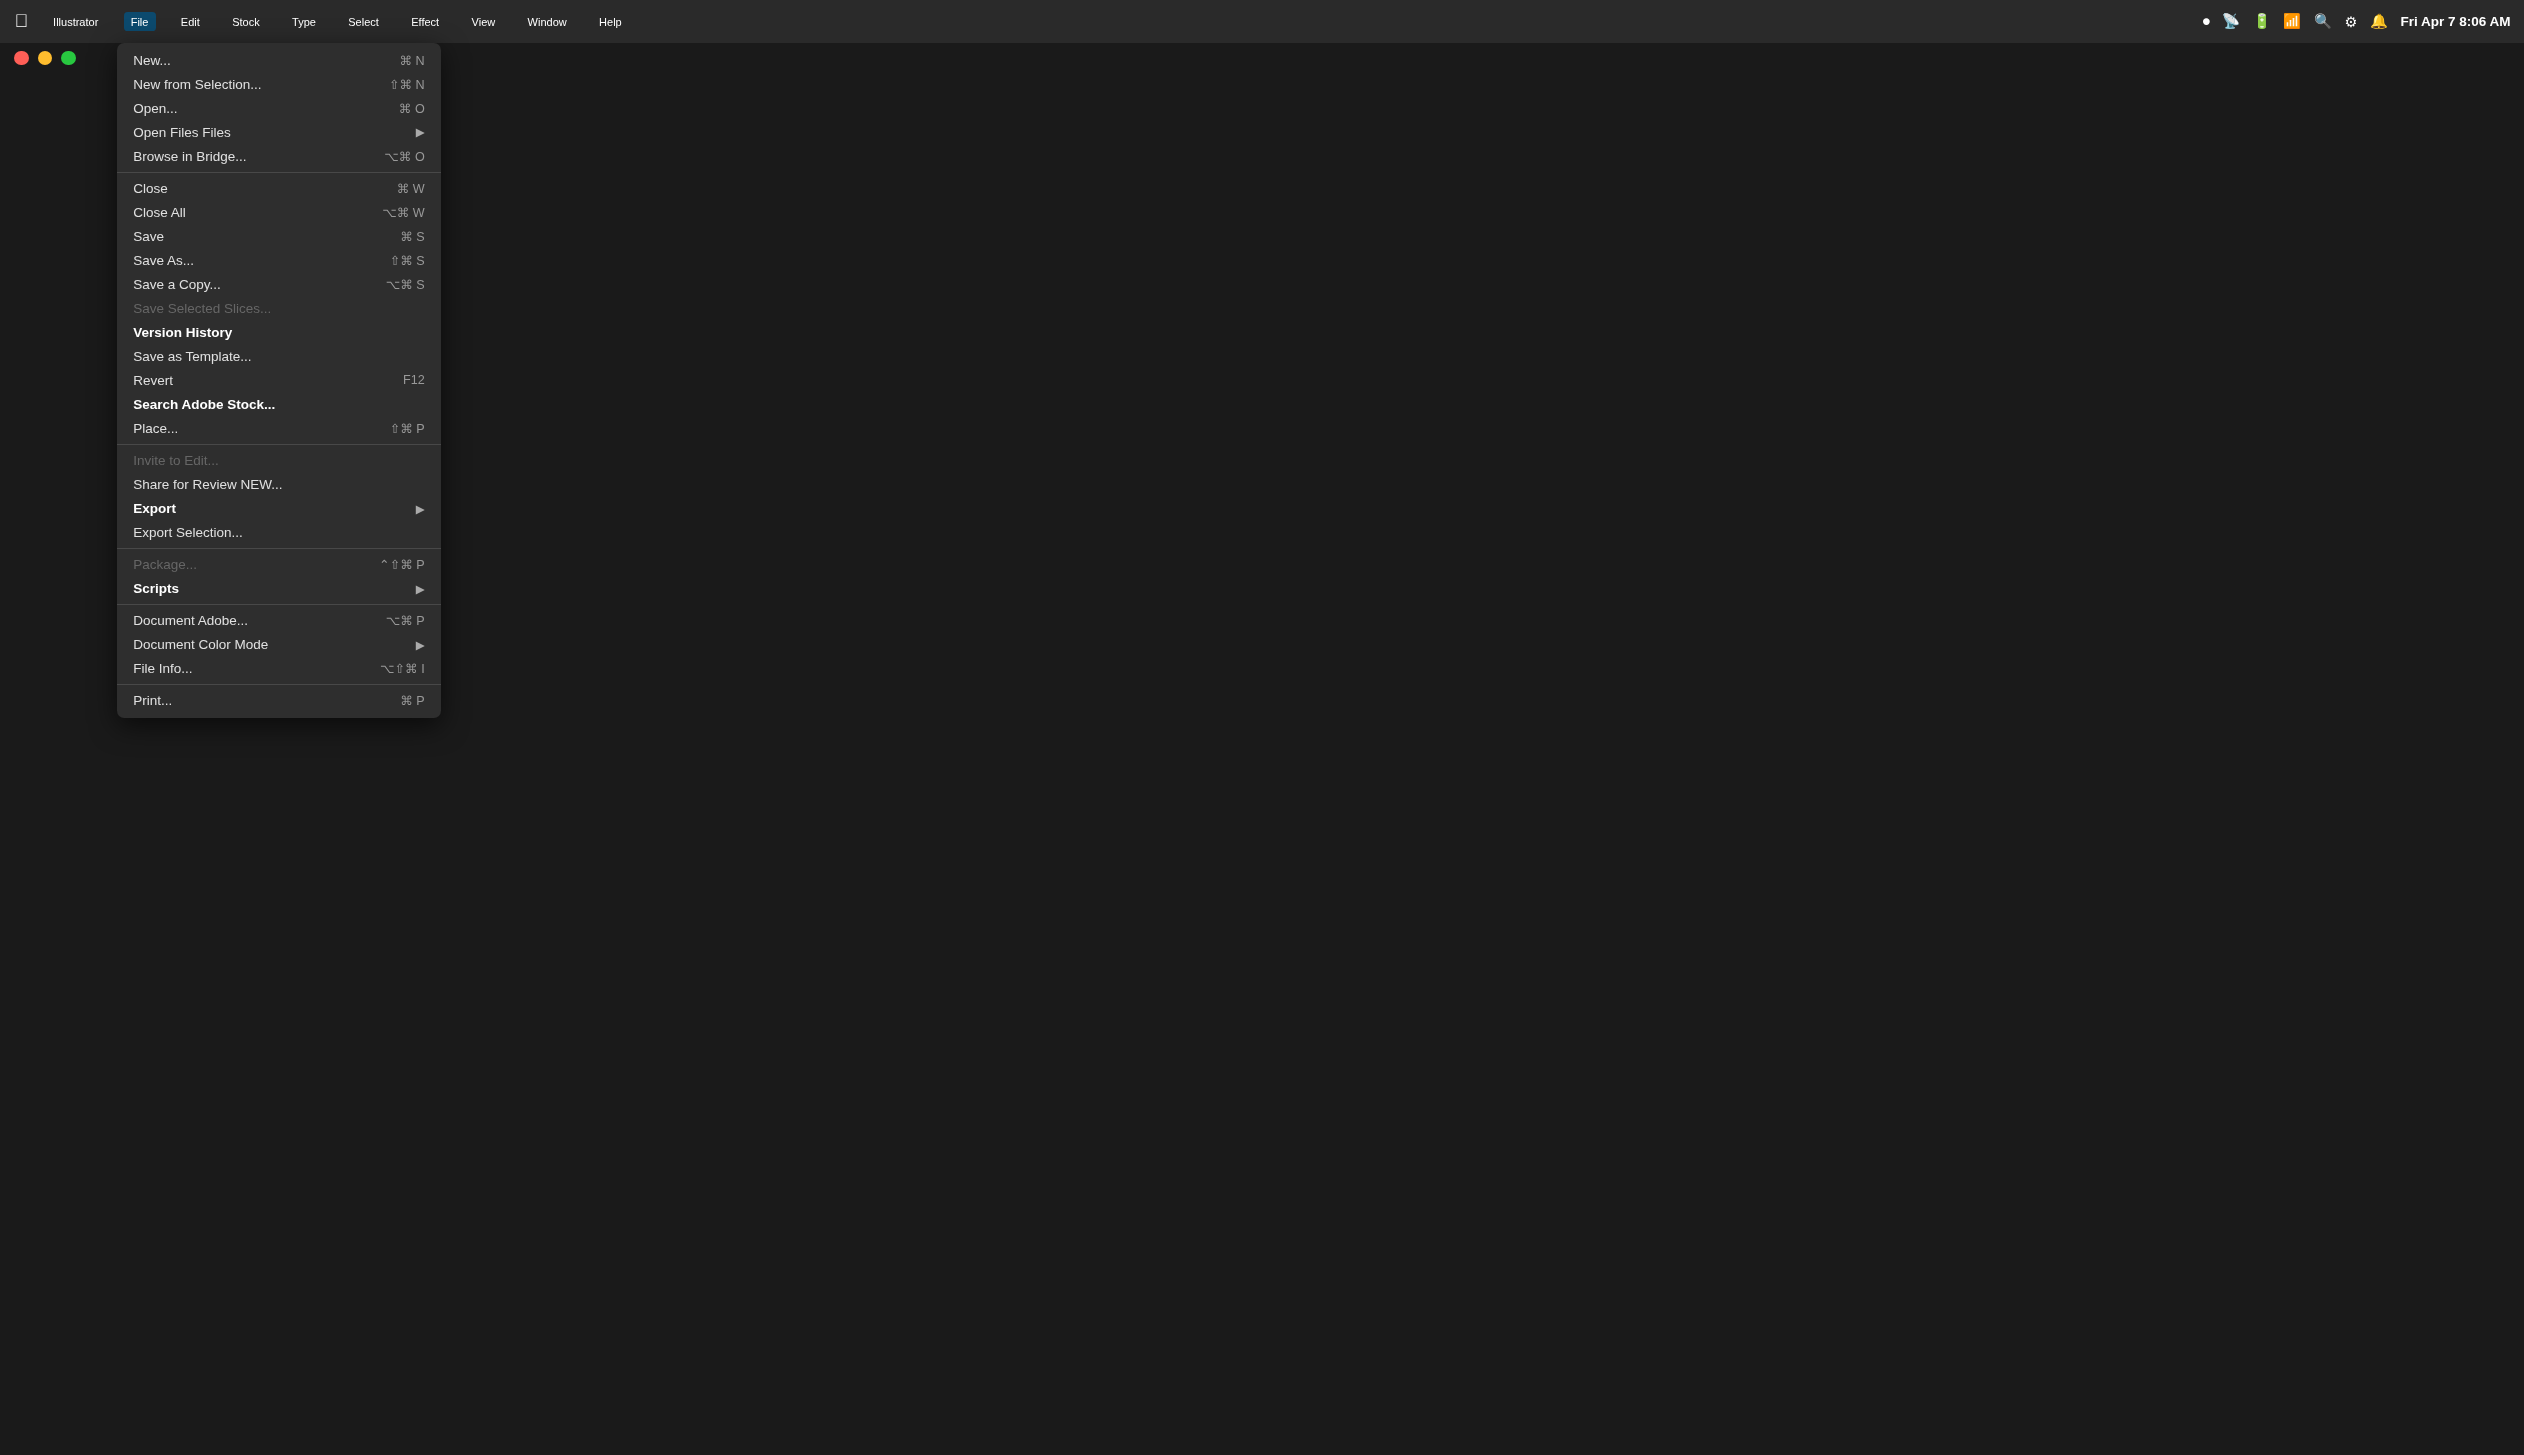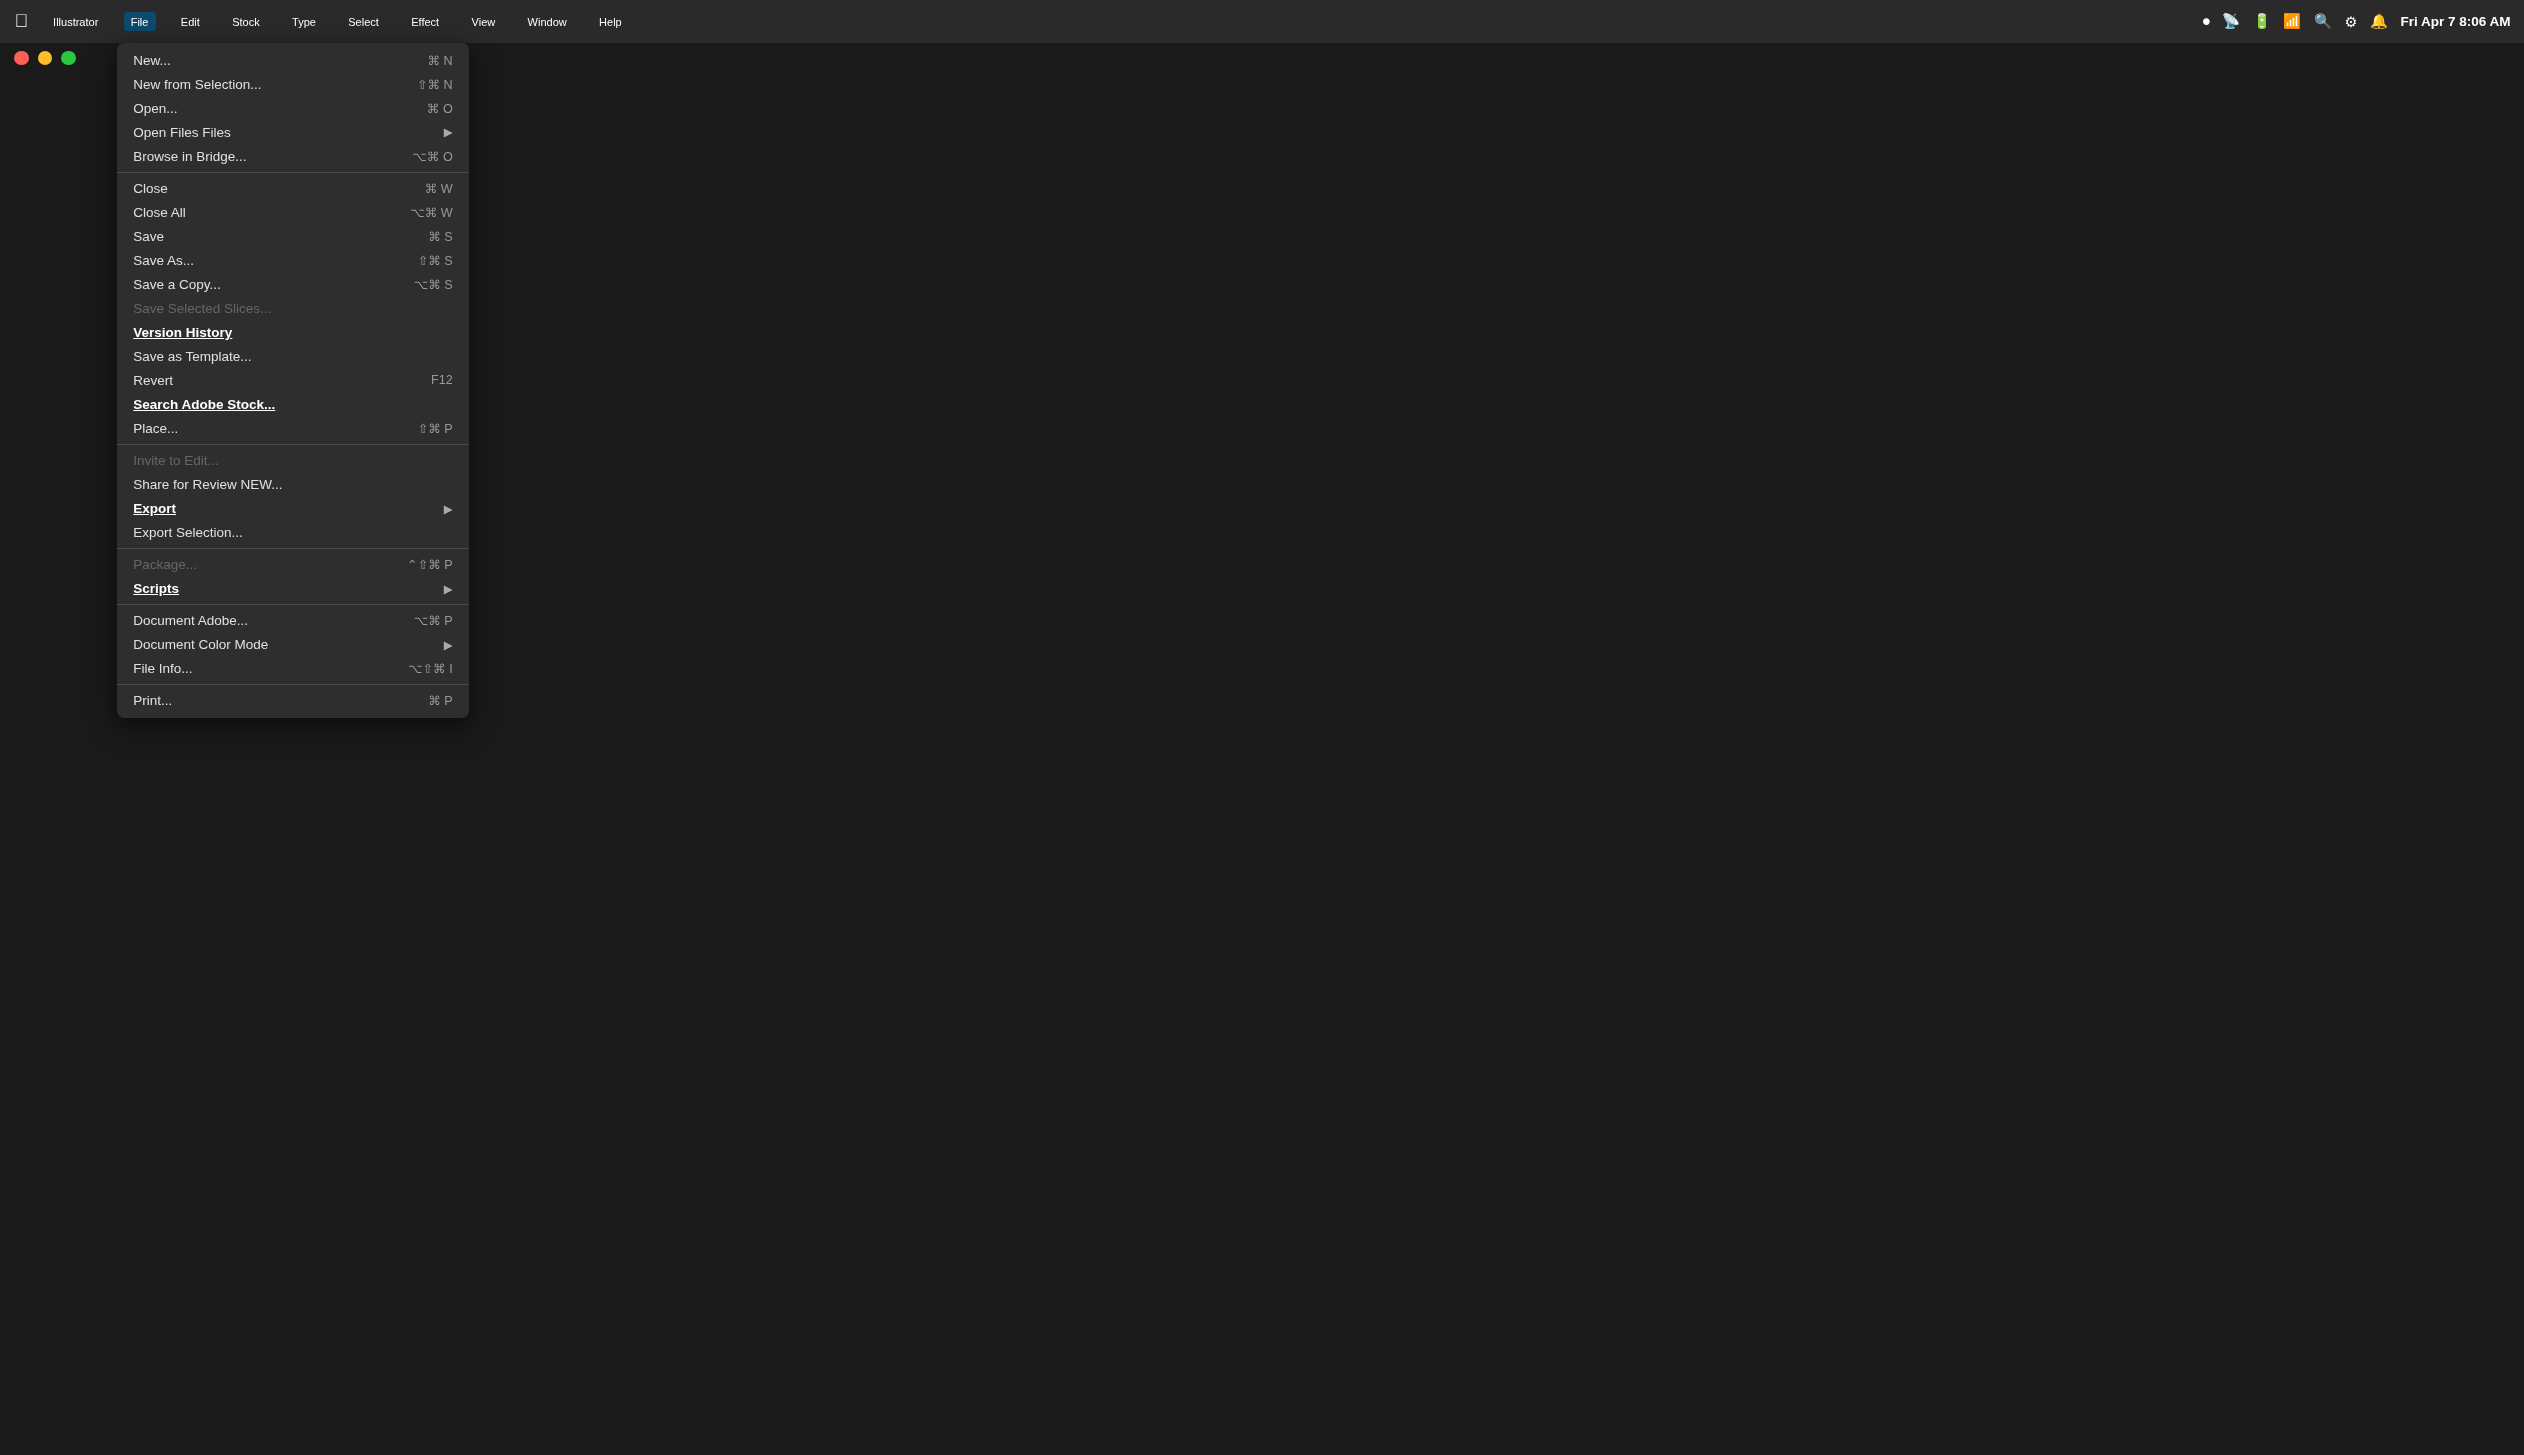--- a/index.html
+++ b/index.html
@@ -96,21 +96,21 @@
 
     .window-btn.close { background: #ff5f57; }
     .window-btn.minimize { background: #ffbd2e; }
     .window-btn.maximize { background: #28c840; }
 
     
     .dropdown-menu {
       position: absolute;
       top: 43px;
       left: 117px;
-      width: 352px;
+      width: 324px;
       background: #2e2e2e;
       border-radius: 7.2px;
       box-shadow: 0 7.2px 27px rgba(0,0,0,0.6);
       padding: 5.4px 0;
       z-index: 200;
     }
 
     .menu-row {
       display: flex;
       align-items: center;
@@ -123,21 +123,20 @@
     }
 
     .menu-row.disabled {
       color: #666666;
       cursor: default;
     }
 
     .menu-row.bold .menu-row-label {
       font-weight: 600;
       color: #ffffff;
-      text-decoration: underline;
     }
 
     .menu-row-label {
       flex: 1;
     }
 
     .menu-row-shortcut {
       color: #999999;
       font-size: 12.6px;
       white-space: nowrap;

